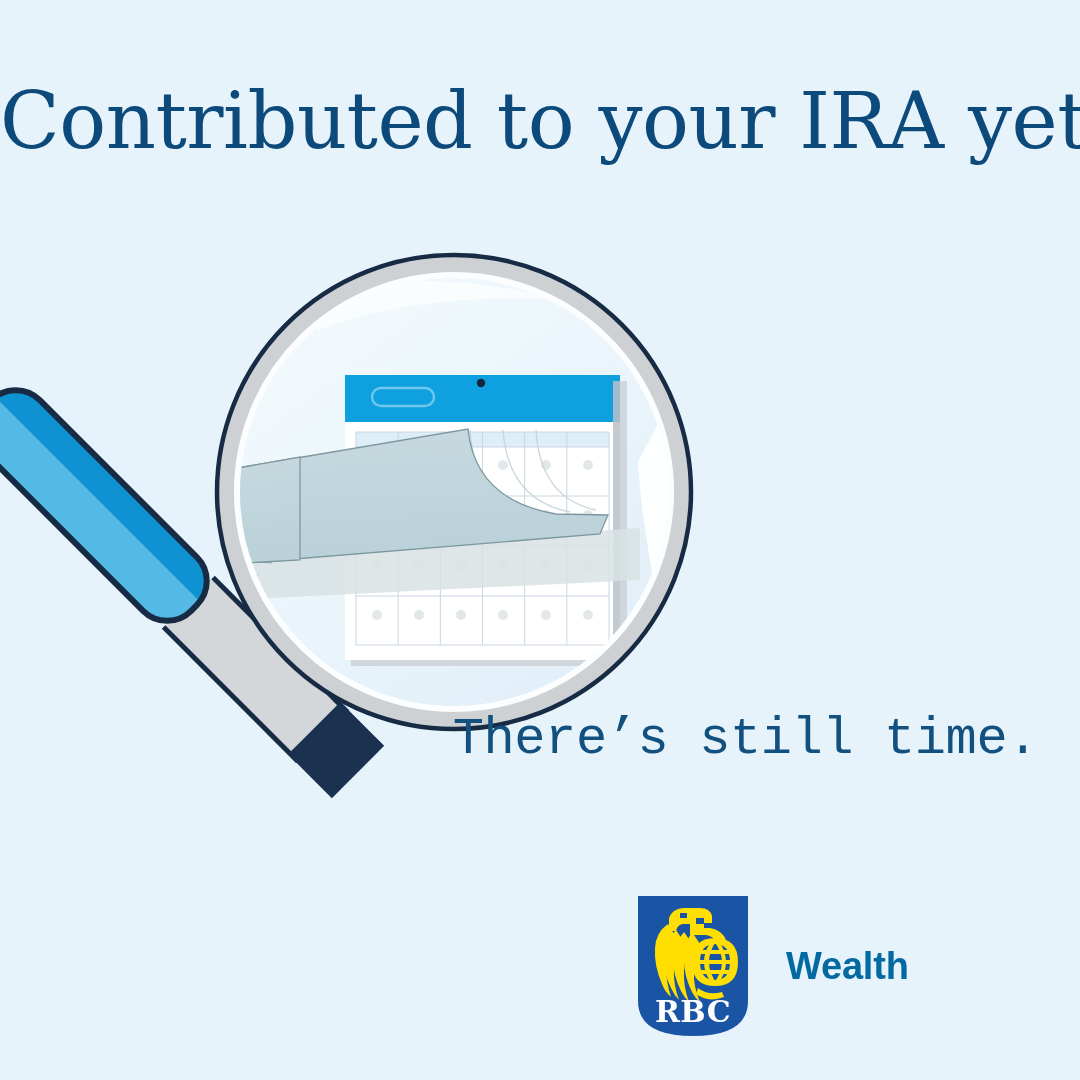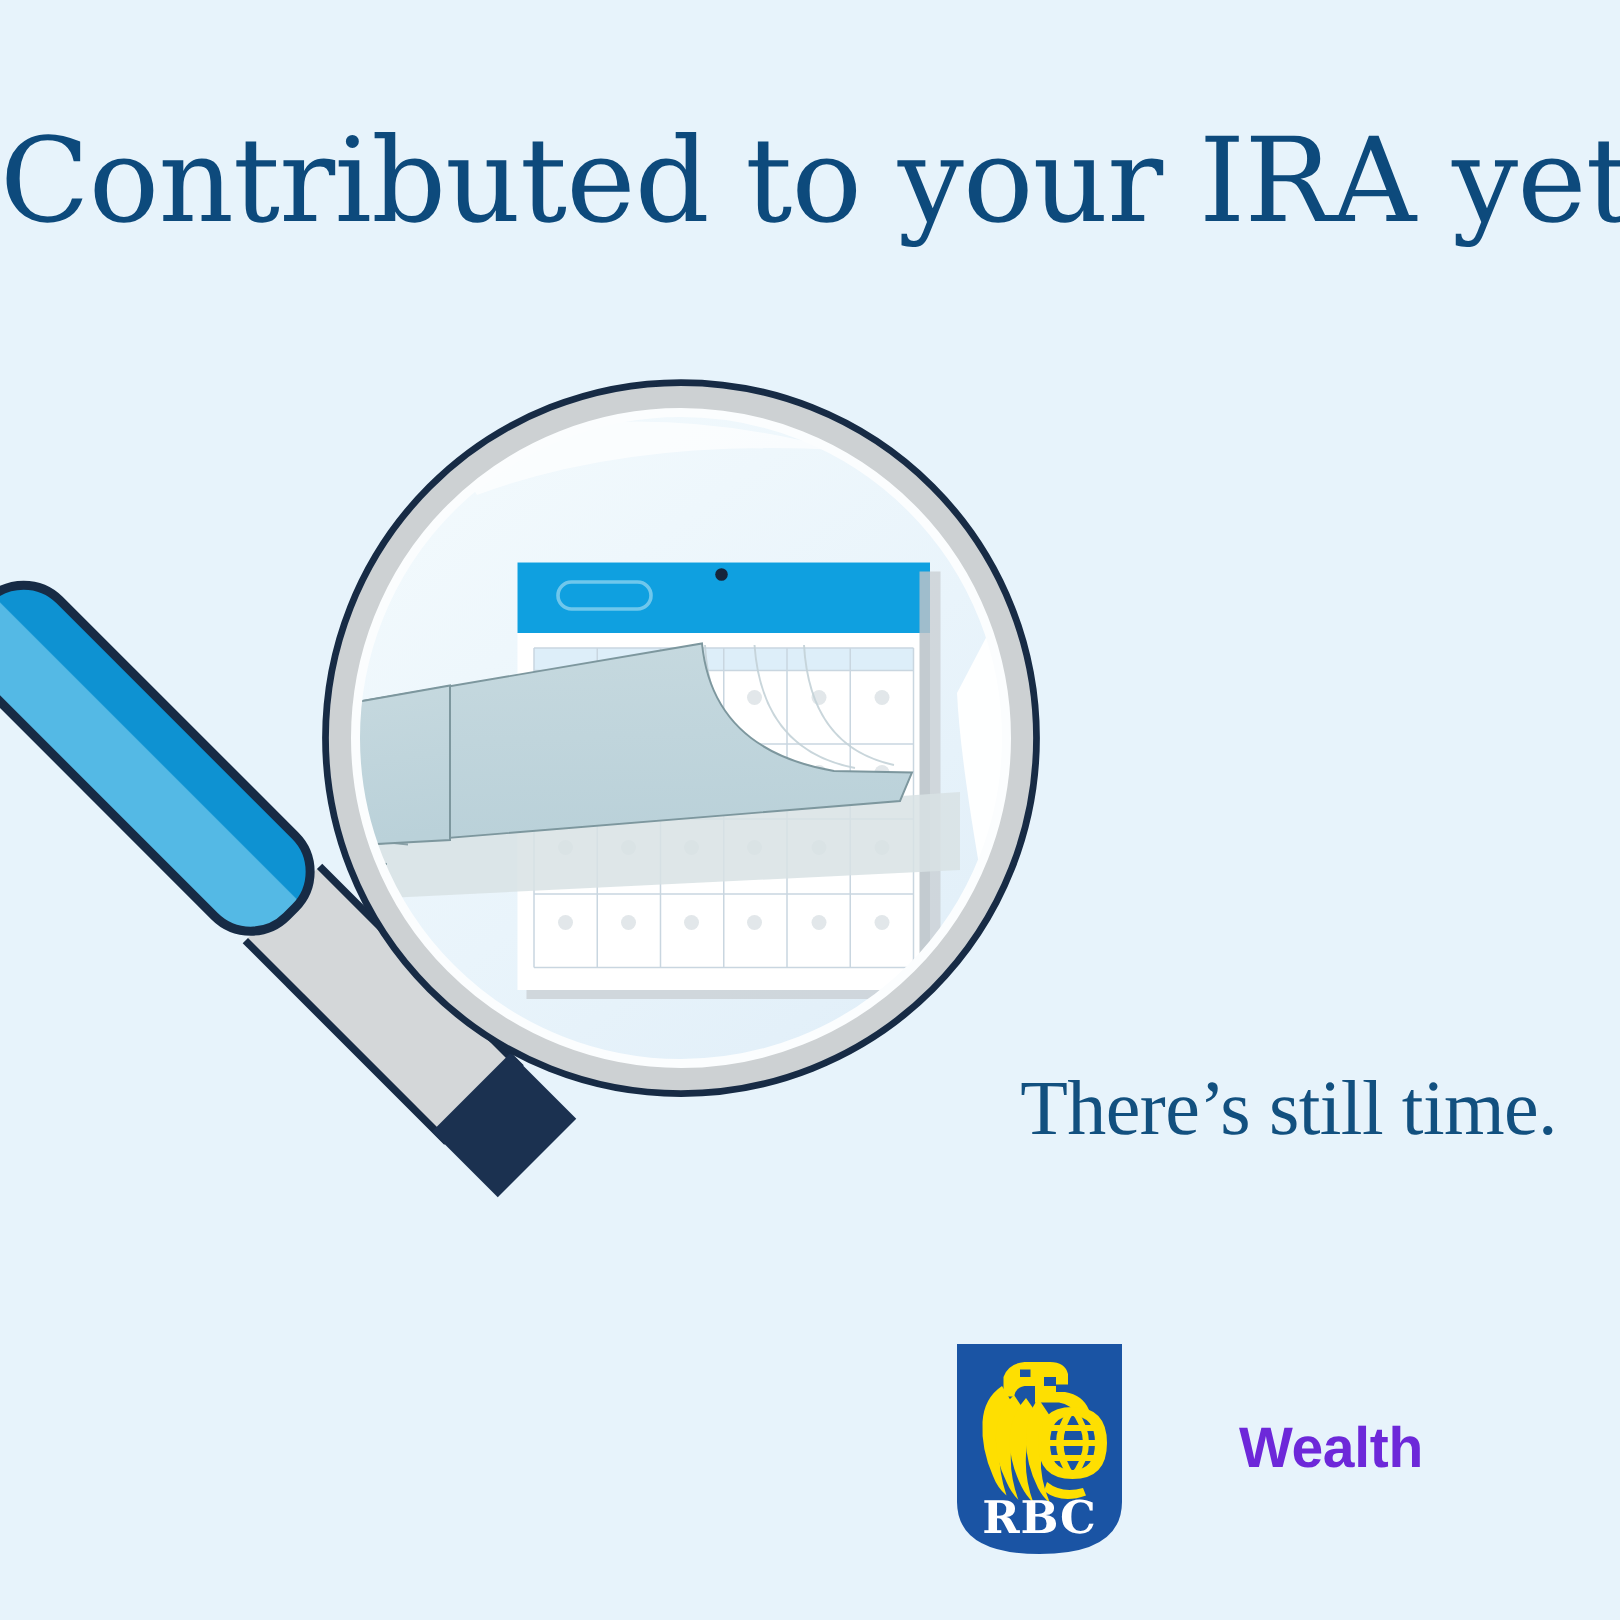--- a/index.html
+++ b/index.html
@@ -31,21 +31,21 @@
     letter-spacing: -0.5px;
     color: #0d4a7c;
     white-space: nowrap;
   }
 
   
   #subhead {
     position: absolute;
     right: 42px;
     top: 714px;
-    font-family: Liberation Serif, serif;
+    font-family: Liberation Mono, monospace;
     font-size: 52px;
     line-height: 1.0;
     font-weight: 400;
     color: #12507f;
     letter-spacing: -0.4px;
     white-space: nowrap;
     text-align: right;
   }
 
   
@@ -271,18 +271,18 @@
         <rect x="57" y="54" width="40" height="4"></rect>
         <rect x="55" y="64" width="44" height="4"></rect>
         <rect x="57" y="74" width="40" height="4"></rect>
 
         <path d="M 60 92 Q 70 100 84 96 L 86 101 Q 70 107 58 98 Z"></path>
       </g>
 
       <text x="55" y="126" text-anchor="middle" font-family="DejaVu Serif, serif" font-size="30" font-weight="700" fill="#ffffff" letter-spacing="0.5">RBC</text>
     </svg>
 
-    <div id="logo-words" style="color: #6d28d9; margin-left: 40px;">
+    <div id="logo-words" style="color: #0369a1;">
       <span class="wline">Wealth</span>
     </div>
   </div>
 
 </div>
 
 </body></html>

